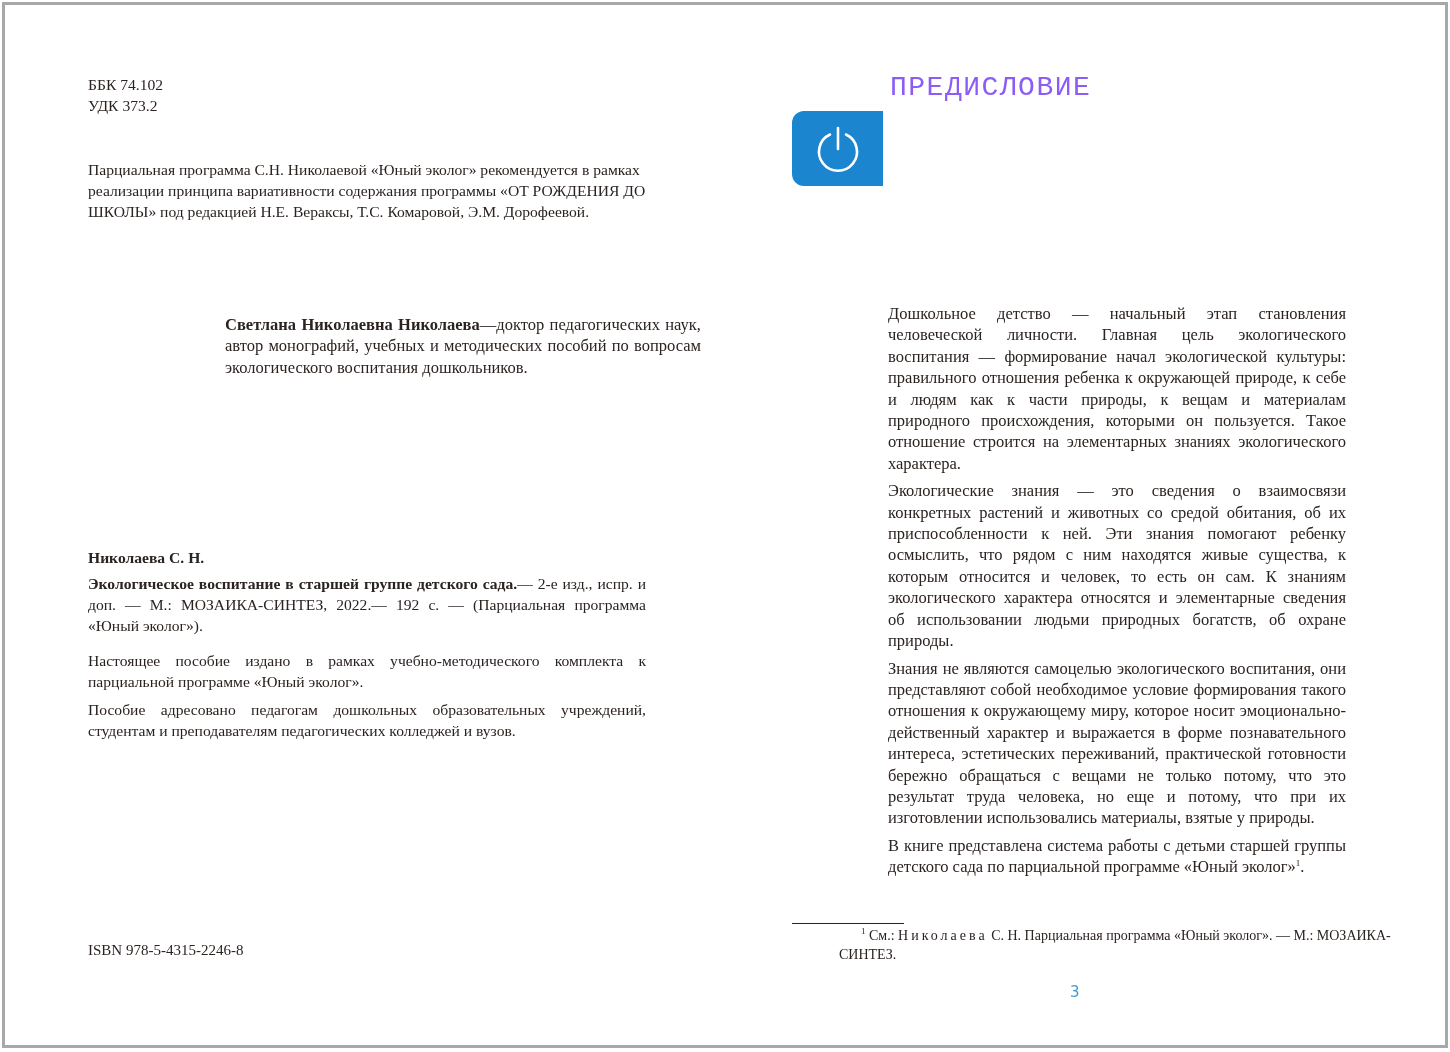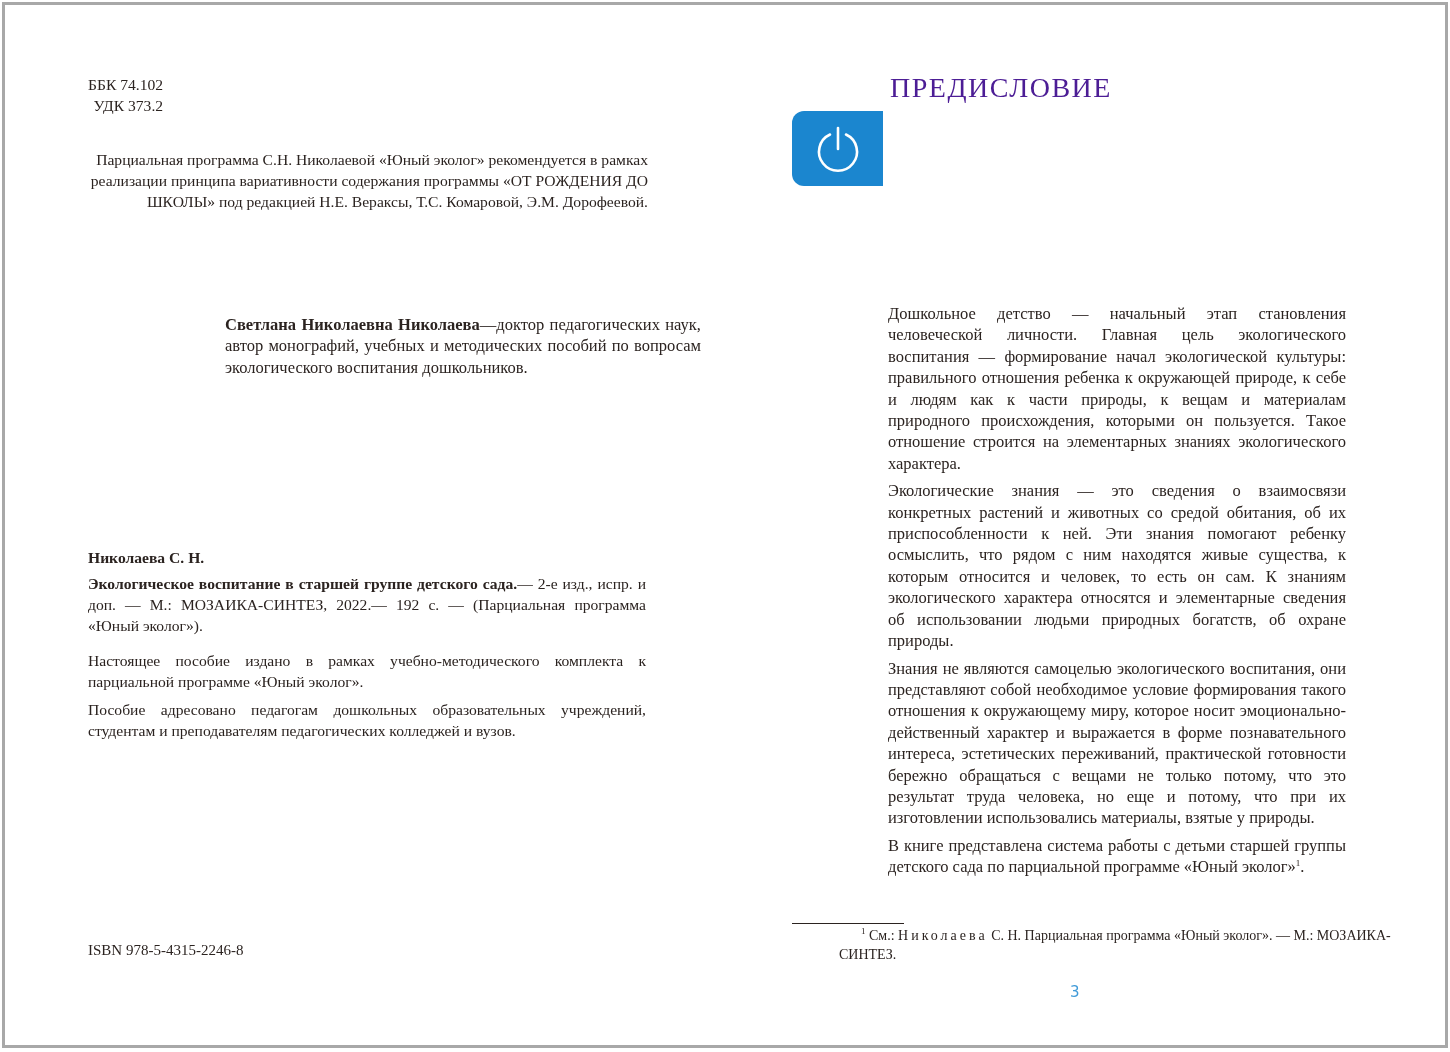--- a/index.html
+++ b/index.html
@@ -19,35 +19,35 @@
   }
   .page-left {
     left: 2px; width: 720px;
     border-left: 3px solid #a8a8a8; border-top: 3px solid #a8a8a8; border-bottom: 3px solid #a8a8a8;
   }
   .page-right {
     left: 722px; width: 726px;
     border-right: 3px solid #a8a8a8; border-top: 3px solid #a8a8a8; border-bottom: 3px solid #a8a8a8;
   }
   .abs { position: absolute; }
-  .t { font-size: 15.6px; line-height: 21px; margin: 0; text-align: right; }
+  .t { font-size: 15.6px; line-height: 21px; margin: 0; }
   .just { text-align: justify; text-align-last: left; }
   .bbk { left: 88px; top: 74px; }
-  .partial { left: 88px; top: 149px; width: 560px; }
+  .partial { left: 88px; top: 159px; width: 560px; }
   .author { left: 186px; top: 297px; width: 476px; font-size: 16.5px; line-height: 21.5px; margin-left: 39px; }
   .author b { font-weight: bold; }
   .biblio { left: 88px; top: 547px; width: 574px; }
   .biblio p { margin: 0 16px 7px 0; }
   .biblio .name { font-weight: bold; margin-bottom: 5px; }
   .copy { left: 466px; top: 888px; font-size: 15px; line-height: 19px; }
   .isbn { left: 88px; top: 941px; font-size: 15px; line-height: 19px; }
 
   .heading {
-    left: 890px; top: 72px; font-family: Liberation Serif, serif;
-    font-size: 28px; letter-spacing: 1.5px; color: #4c1d95; font-weight: normal;
+    left: 890px; top: 72px; font-family: Liberation Mono, monospace;
+    font-size: 28px; letter-spacing: 1.5px; color: #8b5cf6; font-weight: normal;
   }
   .iconbox {
     left: 792px; top: 111px; width: 91px; height: 75px;
     background: #1b86cf; border-radius: 12px 0 0 12px;
     display: flex; align-items: center; justify-content: center;
   }
   .body-text { left: 888px; top: 303px; width: 474px; }
   .body-text p { margin: 0 16px 6px 0; font-size: 16.5px; line-height: 21.4px; }
   .footsep { left: 792px; top: 923px; width: 112px; height: 1px; background: #2b2320; }
   .footnote { left: 792px; top: 926px; width: 570px; font-size: 14px; line-height: 19px; margin-left: 47px; }

